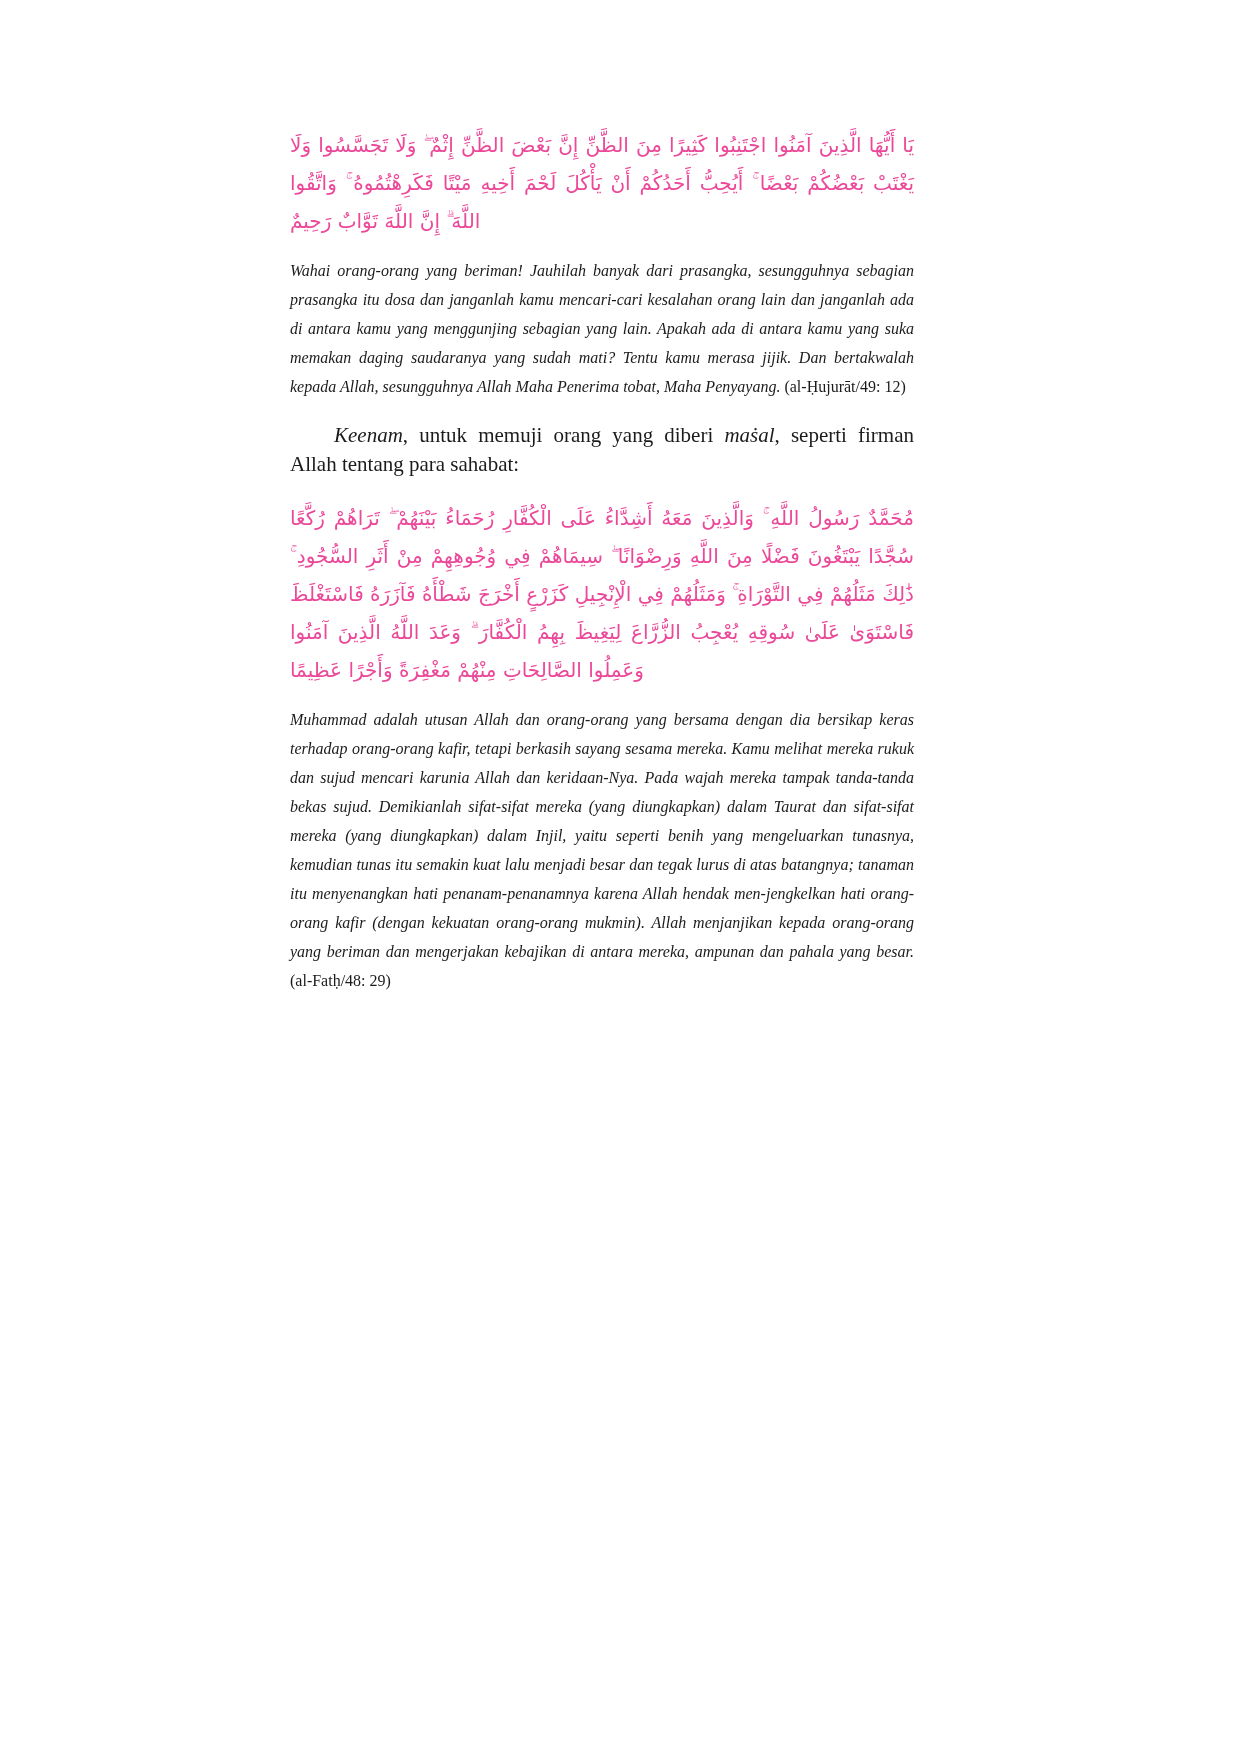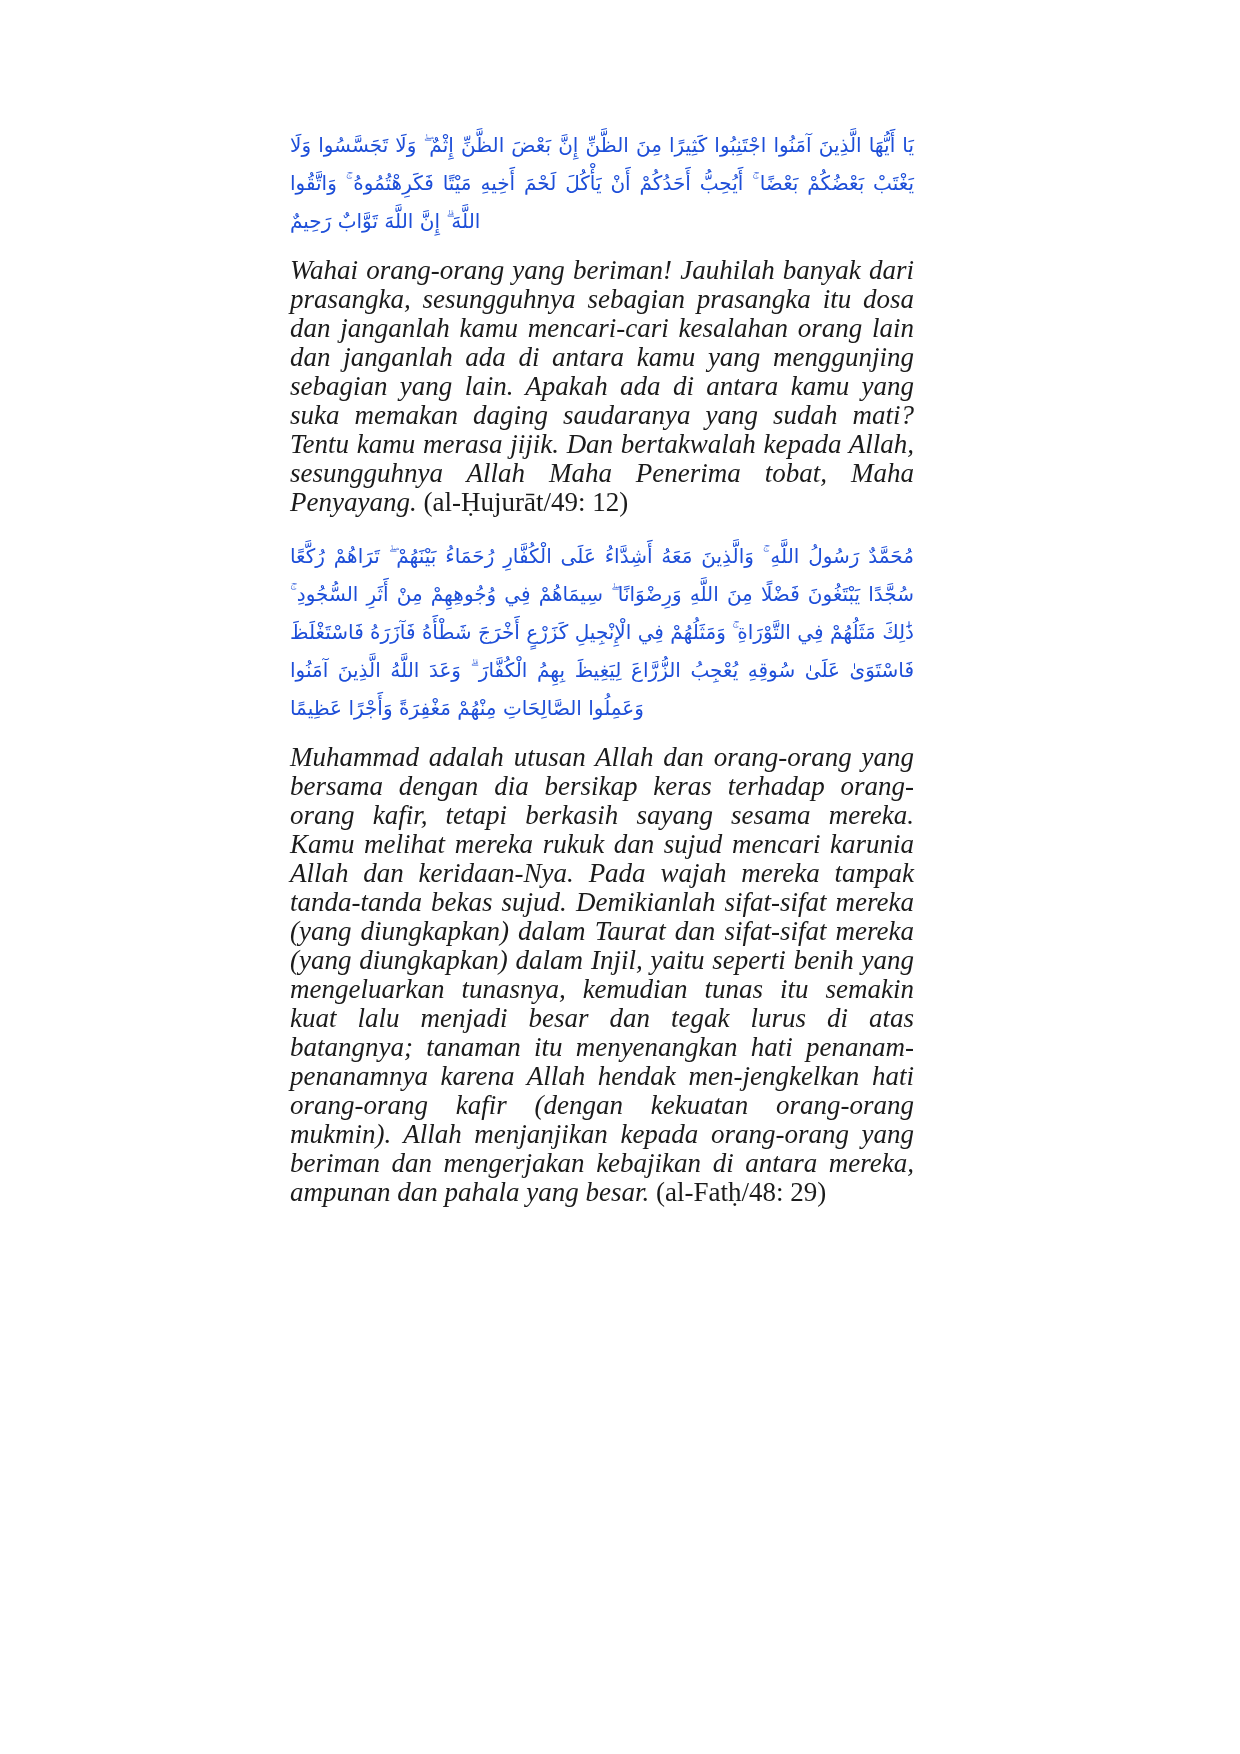--- a/index.html
+++ b/index.html
@@ -24,26 +24,26 @@
     width: 624px;
   }
   .arabic {
     direction: rtl;
     unicode-bidi: embed;
     font-family: "DejaVu Sans", sans-serif;
     font-size: 20px;
     line-height: 1.9;
     text-align: justify;
     text-align-last: left; 
-    color: #1d4ed8;
+    color: #ec4899;
     margin: 0 0 16px 0;
   }
   .translation {
     font-style: italic;
-    font-size: 27px;
+    font-size: 16px;
     line-height: 29px;
     text-align: justify;
     margin: 4px 0 20px 0;
   }
   .translation .ref {
     font-style: normal;
   }
   .body-para {
     font-size: 21px;
     line-height: 29px;
@@ -70,20 +70,21 @@
 </head>
 <body>
 
 <div class="page">
   <div class="content">
 
     <div class="arabic">يَا أَيُّهَا الَّذِينَ آمَنُوا اجْتَنِبُوا كَثِيرًا مِنَ الظَّنِّ إِنَّ بَعْضَ الظَّنِّ إِثْمٌ ۖ وَلَا تَجَسَّسُوا وَلَا يَغْتَبْ بَعْضُكُمْ بَعْضًا ۚ أَيُحِبُّ أَحَدُكُمْ أَنْ يَأْكُلَ لَحْمَ أَخِيهِ مَيْتًا فَكَرِهْتُمُوهُ ۚ وَاتَّقُوا اللَّهَ ۗ إِنَّ اللَّهَ تَوَّابٌ رَحِيمٌ</div>
 
     <p class="translation"><span>Wahai orang-orang yang beriman! Jauhilah banyak dari prasangka, sesungguhnya sebagian prasangka itu dosa dan janganlah kamu mencari-cari kesalahan orang lain dan janganlah ada di antara kamu yang menggunjing sebagian yang lain. Apakah ada di antara kamu yang suka memakan daging saudaranya yang sudah mati? Tentu kamu merasa jijik. Dan bertakwalah kepada Allah, sesungguhnya Allah Maha Penerima tobat, Maha Penyayang.</span> <span class="ref">(al-Ḥujurāt/49: 12)</span></p>
 
+    <p class="body-para"><span class="it">Keenam</span><span class="rm">, untuk memuji orang yang diberi </span><span class="it">maṡal</span><span class="rm">, seperti firman Allah tentang para sahabat:</span></p>
 
     <div class="arabic">مُحَمَّدٌ رَسُولُ اللَّهِ ۚ وَالَّذِينَ مَعَهُ أَشِدَّاءُ عَلَى الْكُفَّارِ رُحَمَاءُ بَيْنَهُمْ ۖ تَرَاهُمْ رُكَّعًا سُجَّدًا يَبْتَغُونَ فَضْلًا مِنَ اللَّهِ وَرِضْوَانًا ۖ سِيمَاهُمْ فِي وُجُوهِهِمْ مِنْ أَثَرِ السُّجُودِ ۚ ذَٰلِكَ مَثَلُهُمْ فِي التَّوْرَاةِ ۚ وَمَثَلُهُمْ فِي الْإِنْجِيلِ كَزَرْعٍ أَخْرَجَ شَطْأَهُ فَآزَرَهُ فَاسْتَغْلَظَ فَاسْتَوَىٰ عَلَىٰ سُوقِهِ يُعْجِبُ الزُّرَّاعَ لِيَغِيظَ بِهِمُ الْكُفَّارَ ۗ وَعَدَ اللَّهُ الَّذِينَ آمَنُوا وَعَمِلُوا الصَّالِحَاتِ مِنْهُمْ مَغْفِرَةً وَأَجْرًا عَظِيمًا</div>
 
     <p class="translation"><span>Muhammad adalah utusan Allah dan orang-orang yang bersama dengan dia bersikap keras terhadap orang-orang kafir, tetapi berkasih sayang sesama mereka. Kamu melihat mereka rukuk dan sujud mencari karunia Allah dan keridaan-Nya. Pada wajah mereka tampak tanda-tanda bekas sujud. Demikianlah sifat-sifat mereka (yang diungkapkan) dalam Taurat dan sifat-sifat mereka (yang diungkapkan) dalam Injil, yaitu seperti benih yang mengeluarkan tunasnya, kemudian tunas itu semakin kuat lalu menjadi besar dan tegak lurus di atas batangnya; tanaman itu menyenangkan hati penanam-penanamnya karena Allah hendak men-jengkelkan hati orang-orang kafir (dengan kekuatan orang-orang mukmin). Allah menjanjikan kepada orang-orang yang beriman dan mengerjakan kebajikan di antara mereka, ampunan dan pahala yang besar.</span> <span class="ref">(al-Fatḥ/48: 29)</span></p>
 
   </div>
 
 </div>
 
 </body></html>

